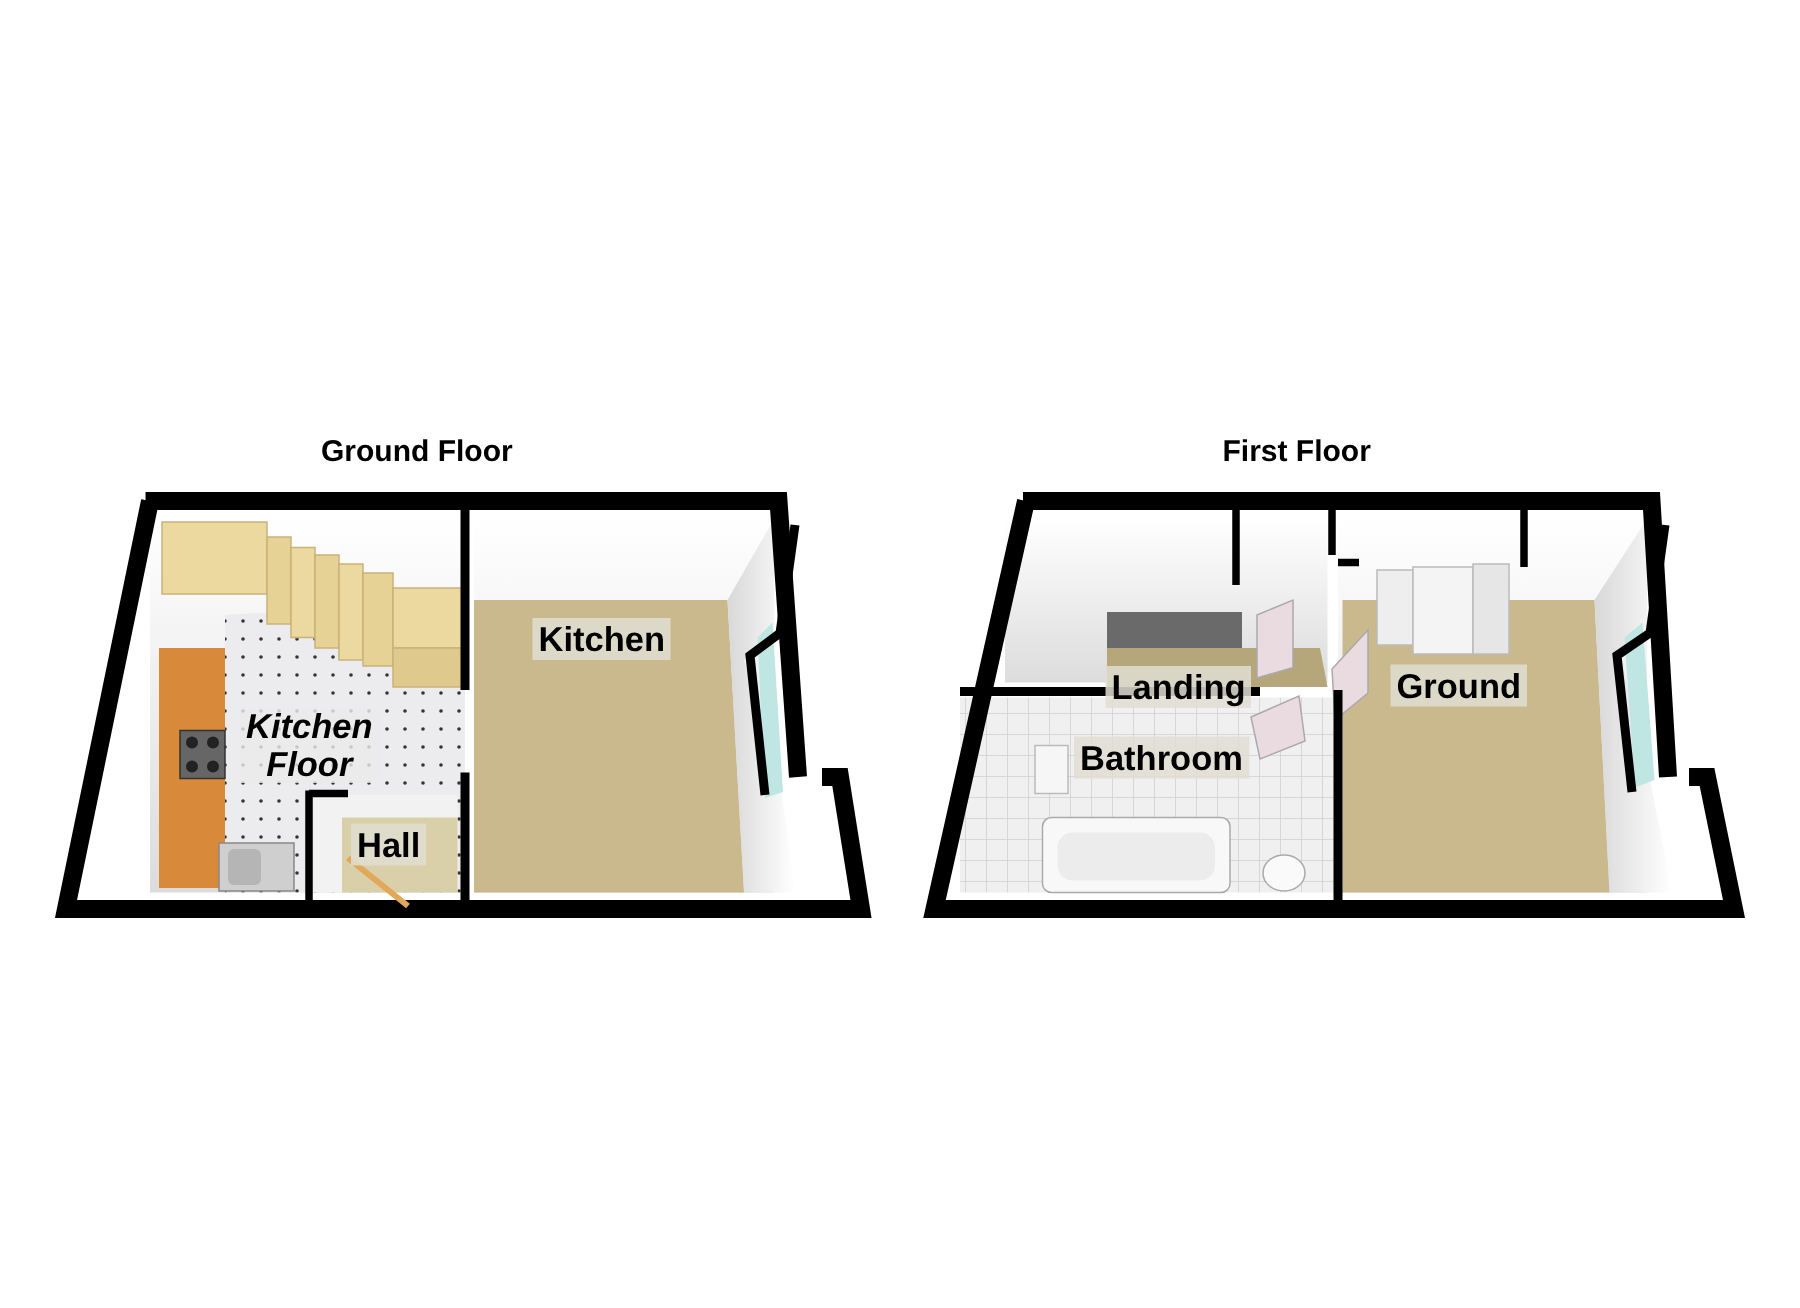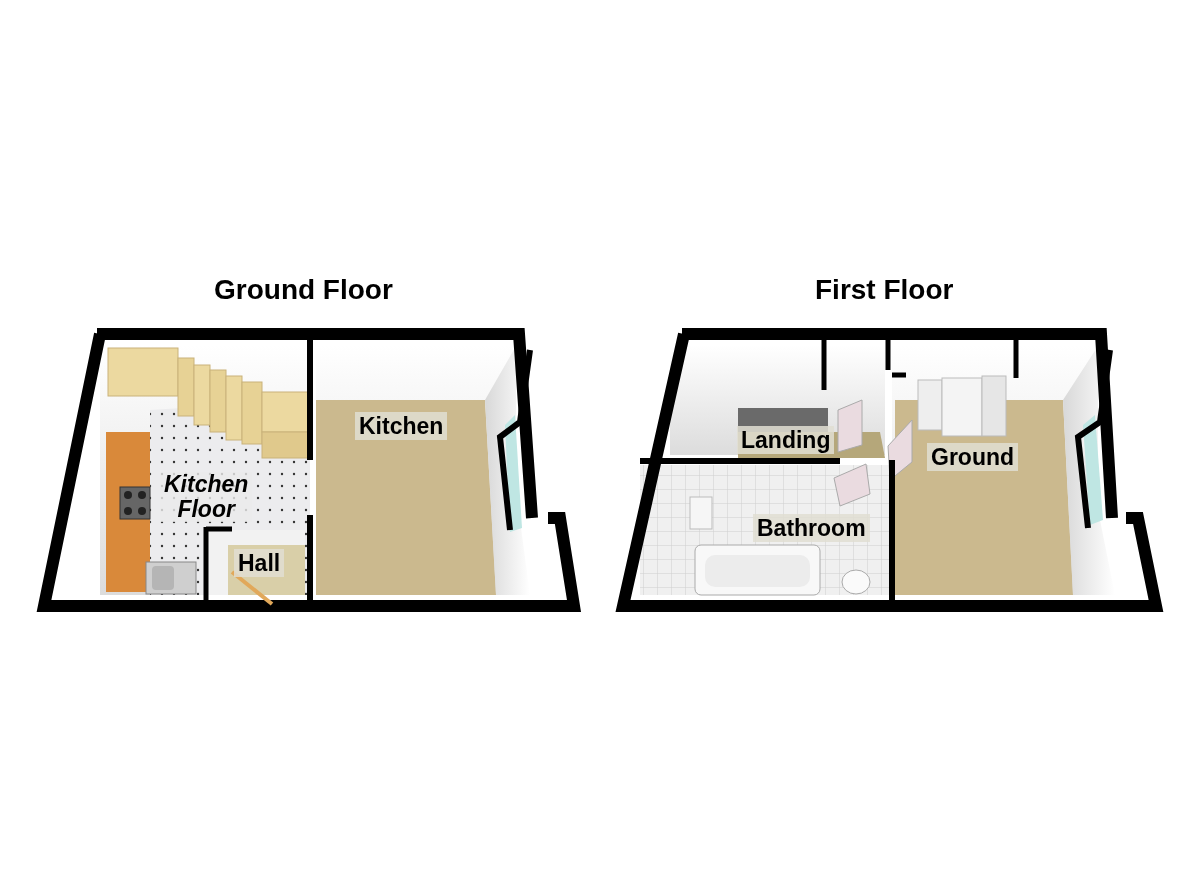--- a/index.html
+++ b/index.html
@@ -1,17 +1,17 @@
 <!DOCTYPE html>
 <html><head>
 <meta charset="utf-8">
 <style>
   html, body { margin: 0; padding: 0; background: #ffffff; }
   body { width: 1200px; height: 872px; position: relative; overflow: hidden; font-family: "Liberation Sans", sans-serif; }
-  .title { position: absolute; top: 274px; font-weight: bold; font-size: 28px; color: #000; white-space: nowrap; }
+  .title { position: absolute; top: 290px; font-weight: bold; font-size: 20px; color: #000; white-space: nowrap; }
   svg { position: absolute; left: 0; top: 0; }
   .label {
     position: absolute; font-weight: bold; font-size: 23px; color: #000;
     background: rgba(225,222,210,0.85); padding: 0 4px; line-height: 28px; white-space: nowrap;
   }
   .label.two { line-height: 25px; text-align: center; background: rgba(235,235,235,0.8); font-style: italic; }
 </style>
 </head>
 <body>
 
@@ -127,15 +127,15 @@
   </g>
 </svg>
 
 <div class="label" style="left:355px; top:412px;">Kitchen</div>
 <div class="label two" style="left:160px; top:472px;">
   <div>Kitchen</div>
   <div>Floor</div>
 </div>
 <div class="label" style="left:234px; top:549px;">Hall</div>
 
-<div class="label" style="left:737px; top:426px;">Landing</div>
+<div class="label" style="left:737px; top:444px;">Landing</div>
 <div class="label" style="left:927px; top:443px;">Ground</div>
-<div class="label" style="left:716px; top:514px;margin-left:37px;">Bathroom</div>
+<div class="label" style="left:716px; top:491px;">Bathroom</div>
 
 </body></html>

